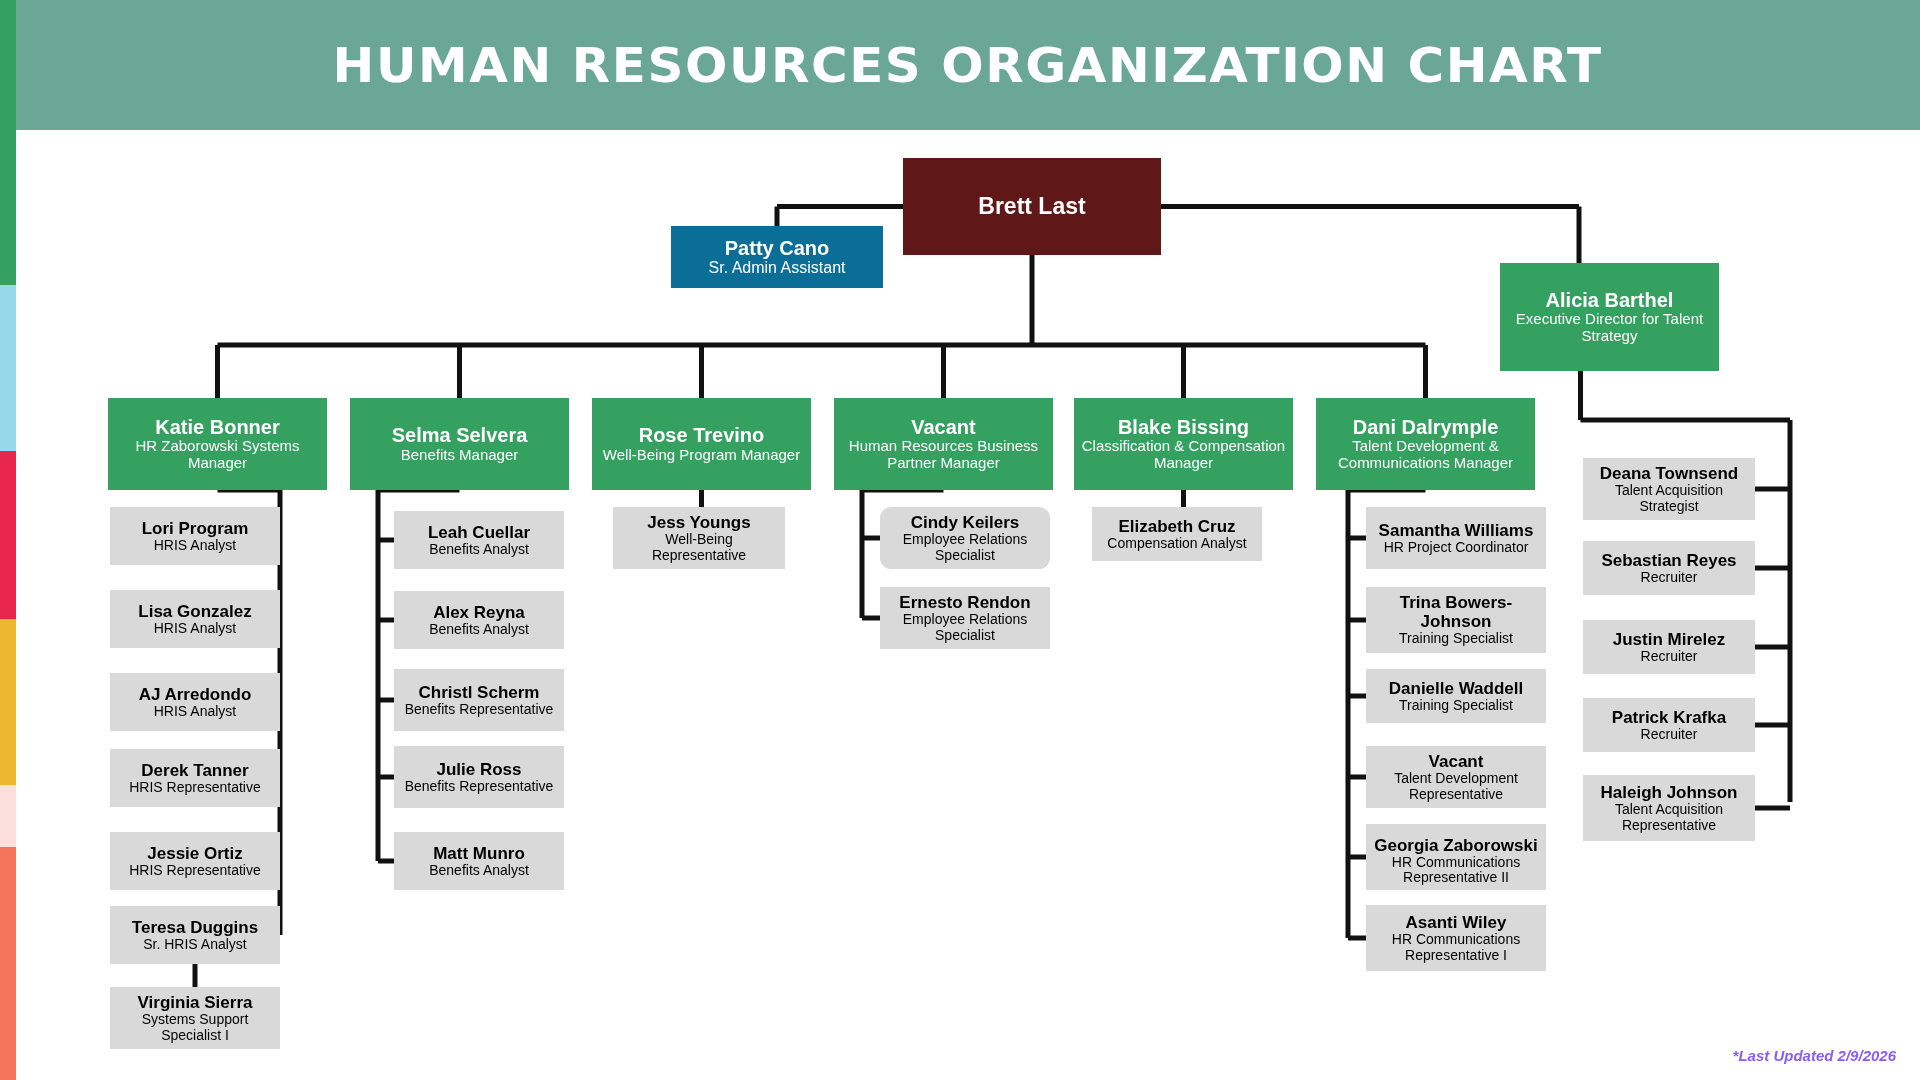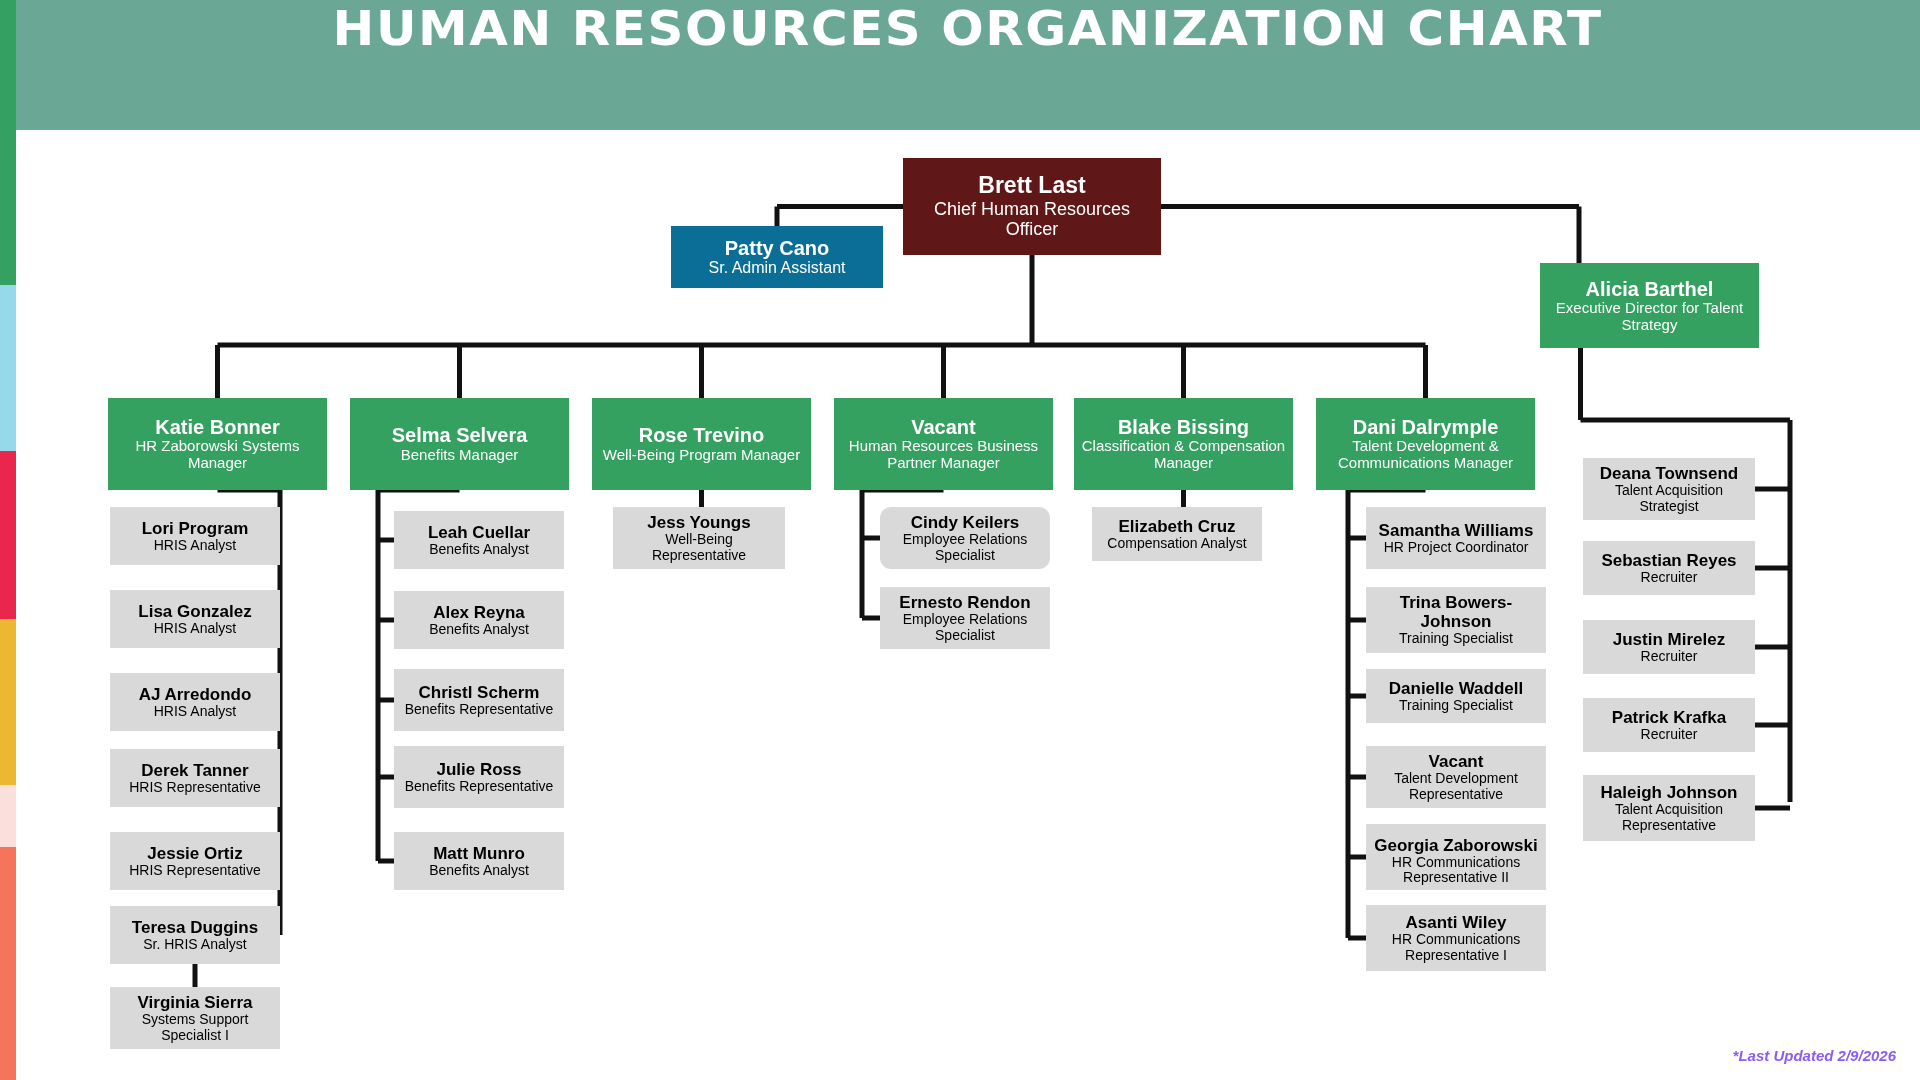--- a/index.html
+++ b/index.html
@@ -25,21 +25,21 @@
   .rail-blue   { top:285px;height:166px; }
   .rail-red    { top:451px;height:168px; }
   .rail-gold   { top:619px;height:166px; }
   .rail-pink   { top:785px;height:62px;  }
   .rail-coral  { top:847px;height:233px; }
 
   
   .header {
     position:absolute; left:16px; top:0; width:1904px; height:130px;
     background:#6aa795;
-    display:flex; align-items:flex-start; justify-content:center;
+    display:flex; align-items:center; justify-content:center;
   }
   .header-title {
     color:#ffffff;
     font-size:48px;
     font-weight:bold;
     letter-spacing:1.5px;
     text-transform:uppercase;
     font-family:"DejaVu Sans", sans-serif;
     transform: scaleX(1.04);
     white-space:nowrap;
@@ -144,21 +144,20 @@
       <line x1="1790" y1="489" x2="1755" y2="489" stroke="#111111" stroke-width="5"></line>
       <line x1="1790" y1="568" x2="1755" y2="568" stroke="#111111" stroke-width="5"></line>
       <line x1="1790" y1="647" x2="1755" y2="647" stroke="#111111" stroke-width="5"></line>
       <line x1="1790" y1="725" x2="1755" y2="725" stroke="#111111" stroke-width="5"></line>
       <line x1="1790" y1="808" x2="1755" y2="808" stroke="#111111" stroke-width="5"></line>
     </svg>
 
   <div id="nodes">
       <div class="node root" style="left: 903px; top: 158px; width: 258px; height: 97px;">
         <div class="nm">Brett Last</div>
-        <div class="ti">Chief Human Resources Officer</div>
       </div>
       <div class="node assist" style="left: 671px; top: 226px; width: 212px; height: 62px;">
         <div class="nm">Patty Cano</div>
         <div class="ti">Sr. Admin Assistant</div>
       </div>
       <div class="node mgr" style="left: 108px; top: 398px; width: 219px; height: 92px;">
         <div class="nm">Katie Bonner</div>
         <div class="ti">HR Zaborowski Systems Manager</div>
       </div>
       <div class="node mgr" style="left: 350px; top: 398px; width: 219px; height: 92px;">
@@ -174,21 +173,21 @@
         <div class="ti">Human Resources Business Partner Manager</div>
       </div>
       <div class="node mgr" style="left: 1074px; top: 398px; width: 219px; height: 92px;">
         <div class="nm">Blake Bissing</div>
         <div class="ti">Classification &amp; Compensation Manager</div>
       </div>
       <div class="node mgr" style="left: 1316px; top: 398px; width: 219px; height: 92px;">
         <div class="nm">Dani Dalrymple</div>
         <div class="ti">Talent Development &amp; Communications Manager</div>
       </div>
-      <div class="node mgr" style="left: 1540px; top: 263px; width: 219px; height: 85px;">
+      <div class="node mgr" style="left: 1500px; top: 263px; width: 219px; height: 108px;">
         <div class="nm">Alicia Barthel</div>
         <div class="ti">Executive Director for Talent Strategy</div>
       </div>
       <div class="node staff" style="left: 110px; top: 507px; width: 170px; height: 58px;">
         <div class="nm">Lori Program</div>
         <div class="ti">HRIS Analyst</div>
       </div>
       <div class="node staff" style="left: 110px; top: 590px; width: 170px; height: 58px; text-align: center;">
         <div class="nm">Lisa Gonzalez</div>
         <div class="ti">HRIS Analyst</div>

